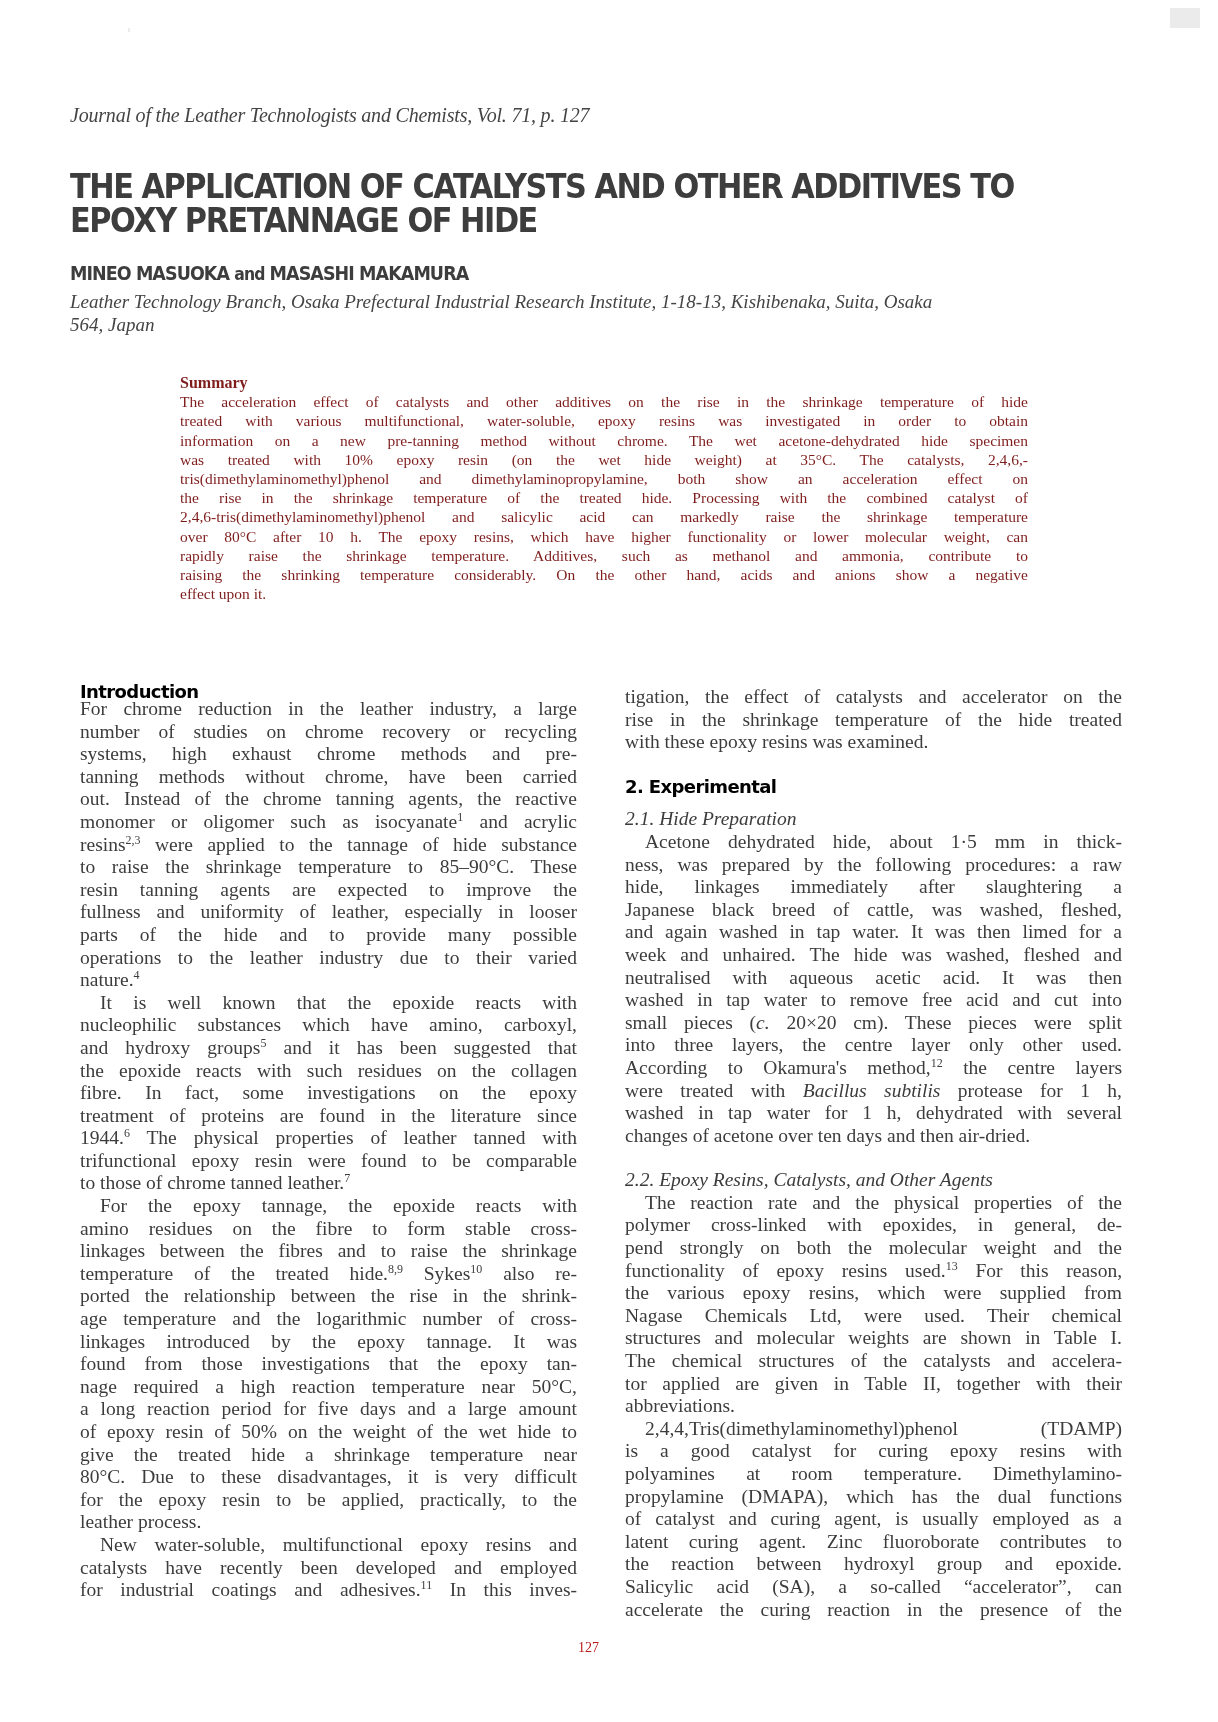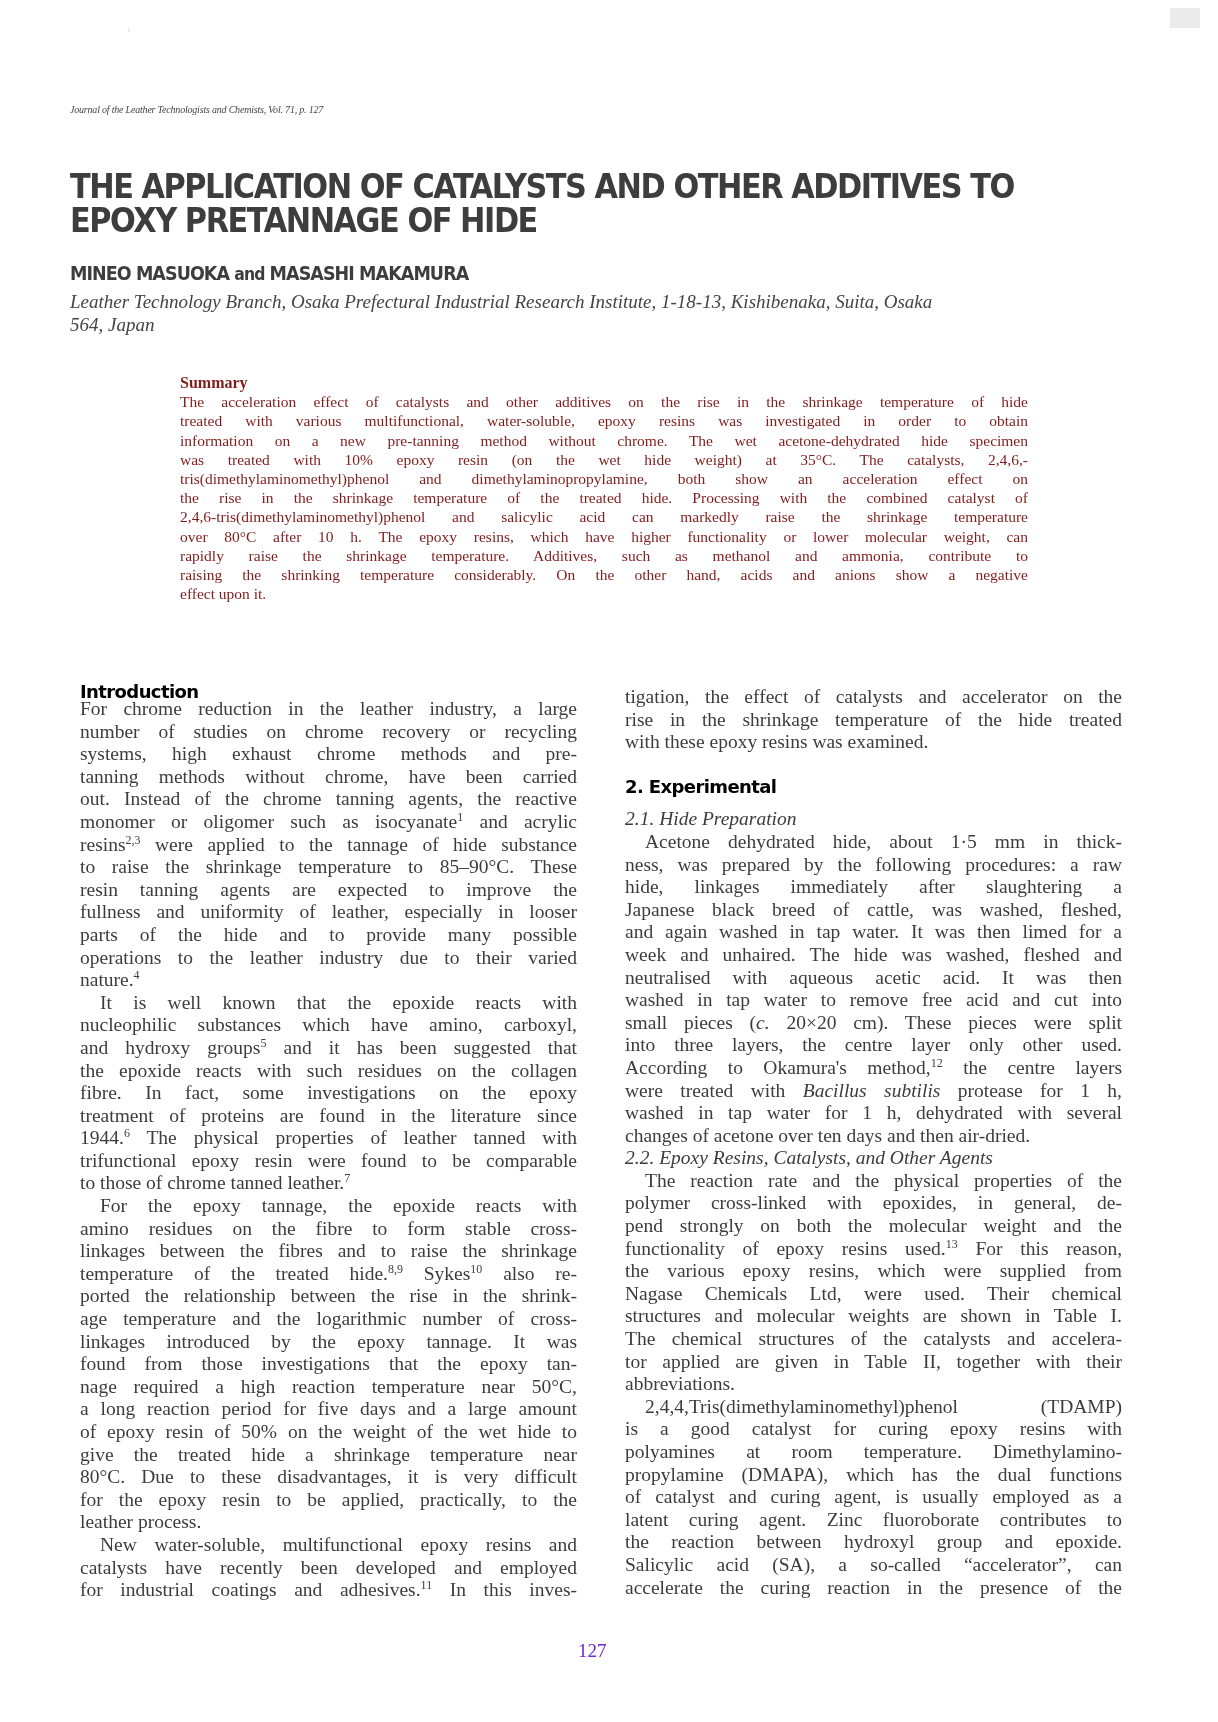--- a/index.html
+++ b/index.html
@@ -1,35 +1,35 @@
 <!DOCTYPE html>
 <html><head>
 <meta charset="utf-8">
 <style>
   html, body { margin: 0; padding: 0; background: #ffffff; }
   body { width: 1218px; height: 1722px; position: relative; overflow: hidden; color: #3a3a3a; }
   .abs { position: absolute; }
-  .journal { left: 70px; top: 104px; font-family: "Liberation Serif", serif; font-style: italic; font-size: 10px; color: #444; letter-spacing: -0.2px; }
+  .journal { left: 70px; top: 104px; font-family: "Liberation Serif", serif; font-style: italic; font-size: 20px; color: #444; letter-spacing: -0.2px; }
   .title { left: 70px; top: 170px; font-family: "DejaVu Sans", sans-serif; font-weight: bold; font-size: 33px; line-height: 34px; color: #3d3d3d; letter-spacing: -1.6px; transform: scaleX(0.92); transform-origin: left top; }
   .authors { left: 70px; top: 262px; font-family: "DejaVu Sans", sans-serif; font-weight: bold; font-size: 19px; color: #3d3d3d; letter-spacing: -1px; transform: scaleX(0.92); transform-origin: left top; }
   .authors .and { font-weight: bold; font-size: 17px; }
   .affil { left: 70px; top: 290px; font-family: "Liberation Serif", serif; font-style: italic; font-size: 19px; line-height: 23px; color: #444; }
   .summary { left: 180px; top: 373px; width: 848px; font-family: "Liberation Serif", serif; font-size: 15.5px; line-height: 19.2px; color: #7f1d1d; }
   .summary-title { font-weight: bold; font-size: 16px; }
   .line { display: block; white-space: nowrap; }
   .just { text-align: justify; text-align-last: justify; }
   .col { font-family: "Liberation Serif", serif; font-size: 19.5px; line-height: 22.6px; color: #3c3c3c; width: 497px; }
   .col-left { left: 80px; top: 698px; }
   .col-right { left: 625px; top: 686px; }
   .sec-head { font-family: "DejaVu Sans", sans-serif; font-weight: bold; font-size: 18px; color: #000000; letter-spacing: -0.6px; }
   .intro-head { left: 80px; top: 681px; }
   .subhead { font-style: italic; display: block; }
   .indent { text-indent: 20px; }
   sup { font-size: 12px; line-height: 0; vertical-align: 7px; }
-  .pagenum { left: 578px; top: 1640px; font-family: "Liberation Serif", serif; font-size: 19px; color: #6d28d9; }
+  .pagenum { left: 578px; top: 1640px; font-family: "Liberation Serif", serif; font-size: 14px; color: #b91c1c; }
   .smudge { background: #d8d8d8; opacity: 0.5; }
 </style>
 </head>
 <body>
 
 <div class="abs smudge" style="left:128px;top:28px;width:2px;height:4px;"></div>
 <div class="abs smudge" style="left:1170px;top:8px;width:30px;height:20px;"></div>
 
 <div class="abs journal">Journal of the Leather Technologists and Chemists, Vol. 71, p. 127</div>
 
@@ -125,21 +125,21 @@
   <span class="line just">week and unhaired. The hide was washed, fleshed and</span>
   <span class="line just">neutralised with aqueous acetic acid. It was then</span>
   <span class="line just">washed in tap water to remove free acid and cut into</span>
   <span class="line just"><span>small pieces (</span><i>c.</i><span> 20×20 cm). These pieces were split</span></span>
   <span class="line just">into three layers, the centre layer only other used.</span>
   <span class="line just"><span>According to Okamura's method,</span><sup>12</sup><span> the centre layers</span></span>
   <span class="line just"><span>were treated with </span><i>Bacillus subtilis</i><span> protease for 1 h,</span></span>
   <span class="line just">washed in tap water for 1 h, dehydrated with several</span>
   <span class="line">changes of acetone over ten days and then air-dried.</span>
 
-  <span class="subhead" style="">2.2. Epoxy Resins, Catalysts, and Other Agents</span>
+  <span class="subhead" style="margin-top:22px;">2.2. Epoxy Resins, Catalysts, and Other Agents</span>
   <span class="line just indent">The reaction rate and the physical properties of the</span>
   <span class="line just">polymer cross-linked with epoxides, in general, de-</span>
   <span class="line just">pend strongly on both the molecular weight and the</span>
   <span class="line just"><span>functionality of epoxy resins used.</span><sup>13</sup><span> For this reason,</span></span>
   <span class="line just">the various epoxy resins, which were supplied from</span>
   <span class="line just">Nagase Chemicals Ltd, were used. Their chemical</span>
   <span class="line just">structures and molecular weights are shown in Table I.</span>
   <span class="line just">The chemical structures of the catalysts and accelera-</span>
   <span class="line just">tor applied are given in Table II, together with their</span>
   <span class="line">abbreviations.</span>

